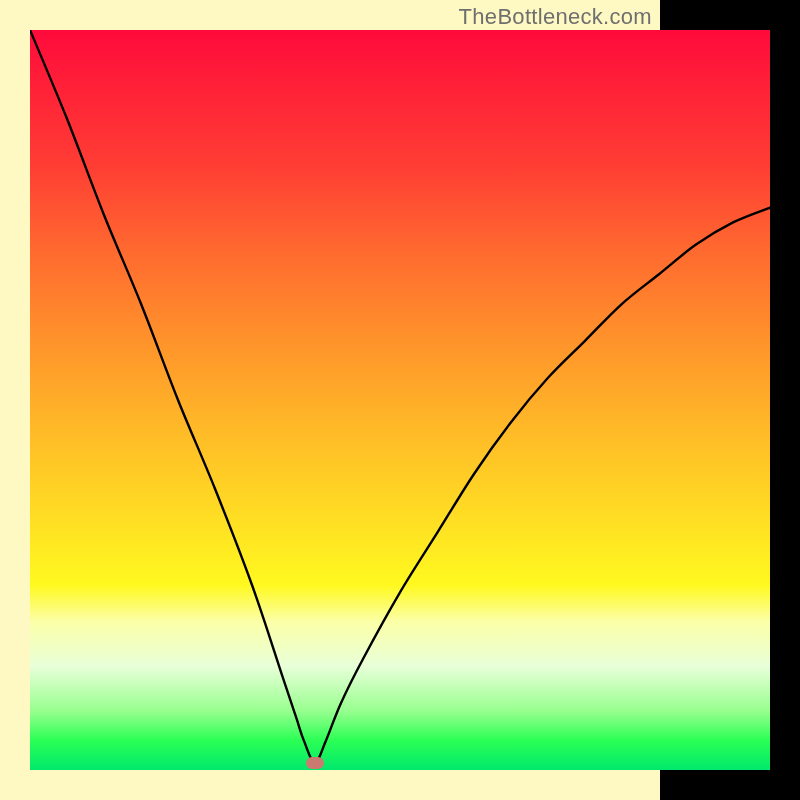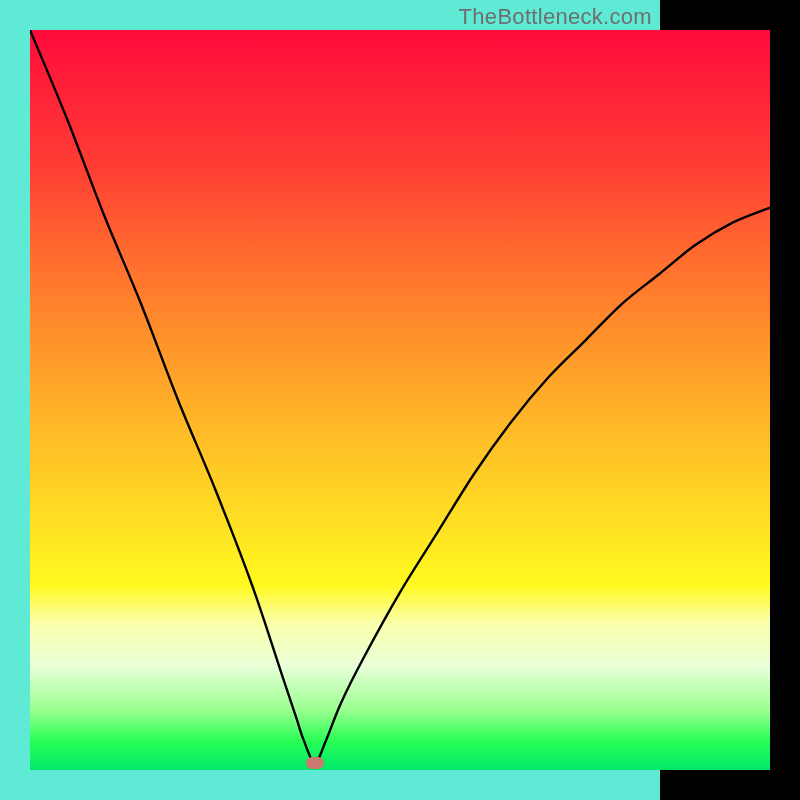--- a/index.html
+++ b/index.html
@@ -8,21 +8,21 @@
     width: 800px;
     height: 800px;
     background: #000;
     overflow: hidden;
     font-family: Arial, Helvetica, sans-serif;
   }
   .frame {
     position: relative;
     width: 660px;
     height: 800px;
-    background: #5eead4;
+    background: #fef9c3;
   }
   .plot {
     position: absolute;
     left: 30px;
     top: 30px;
     width: 740px;
     height: 740px;
     background: linear-gradient(to bottom,
       #ff0a3b 0%,
       #ff1f38 7%,

